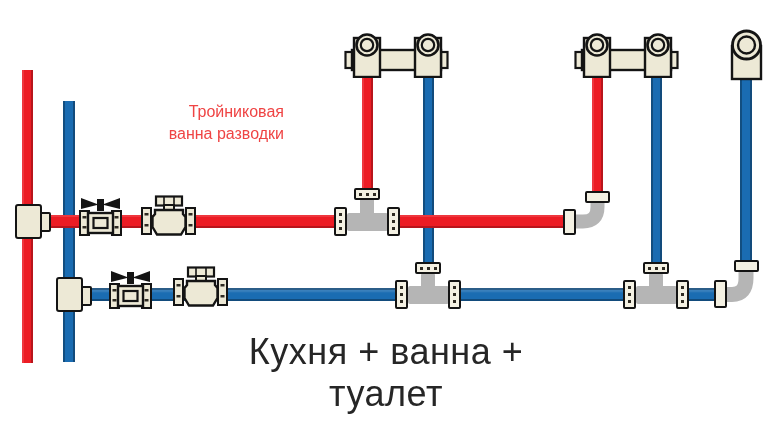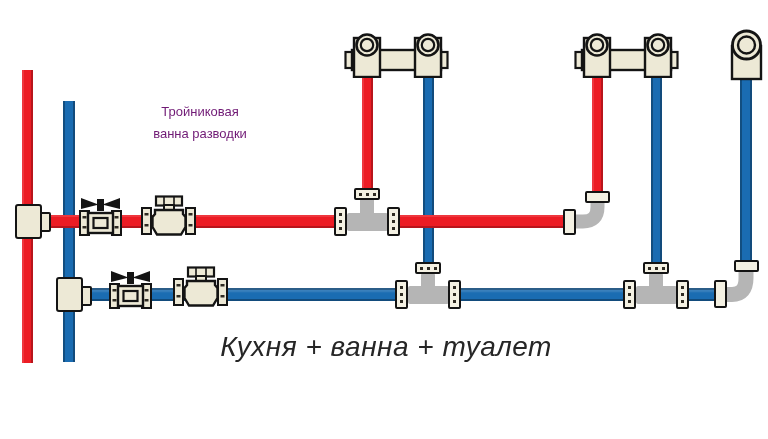--- a/index.html
+++ b/index.html
@@ -30,24 +30,24 @@
   
   .fit { position:absolute; background:#f4f1e3; border:2px solid var(--ink); border-radius:2px; z-index:4;
          display:flex; align-items:center; justify-content:center; gap:4px; }
   .fit-v { flex-direction:column; }
   .fit i { display:block; width:3px; height:3px; background:#2e2a22; }
 
   .valve { position:absolute; z-index:4; }
   .fixture { position:absolute; z-index:3; }
 
   
-  .title { position:absolute; left:116px; top:101px; width:168px; text-align:center;
-           font-size:13px; line-height:22px; color:#701a75; z-index:5; }
+  .title { position:absolute; left:116px; top:101px; width:168px; text-align:right;
+           font-size:16px; line-height:22px; color:#ef4444; z-index:5; }
   .caption { position:absolute; left:190px; top:331px; width:392px; text-align:center;
-             font-size:28px; letter-spacing:.5px; color:#262626; z-index:5;font-style:italic; }
+             font-size:36px; letter-spacing:.5px; color:#262626; z-index:5; }
 </style>
 </head>
 <body>
 
 <div class="canvas">
 
   <div class="title">
     <div>Тройниковая</div>
     <div>ванна разводки</div>
   </div>

